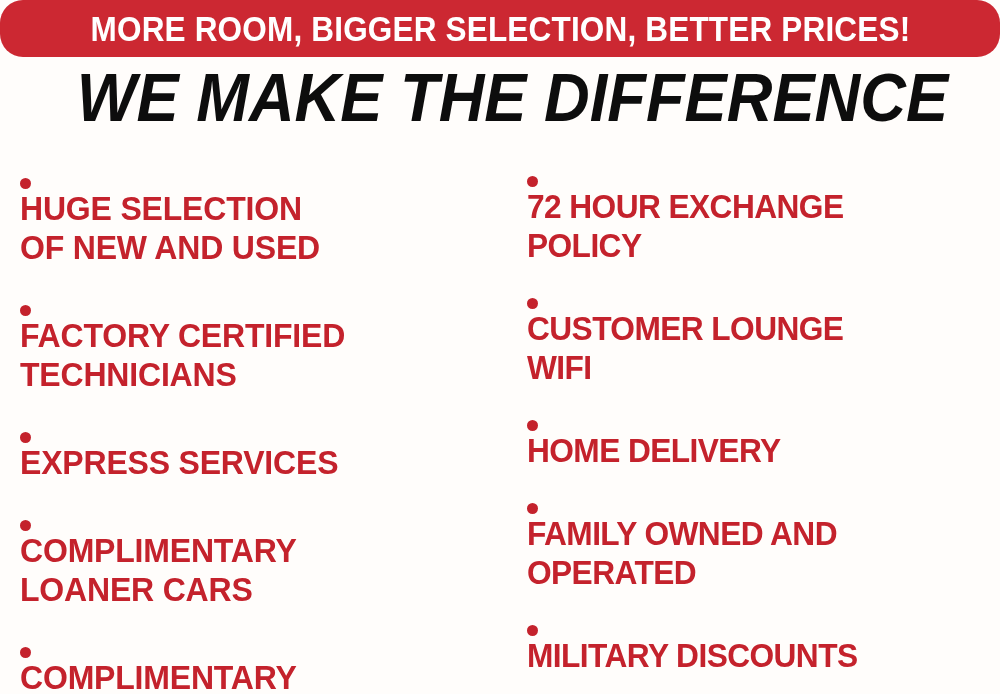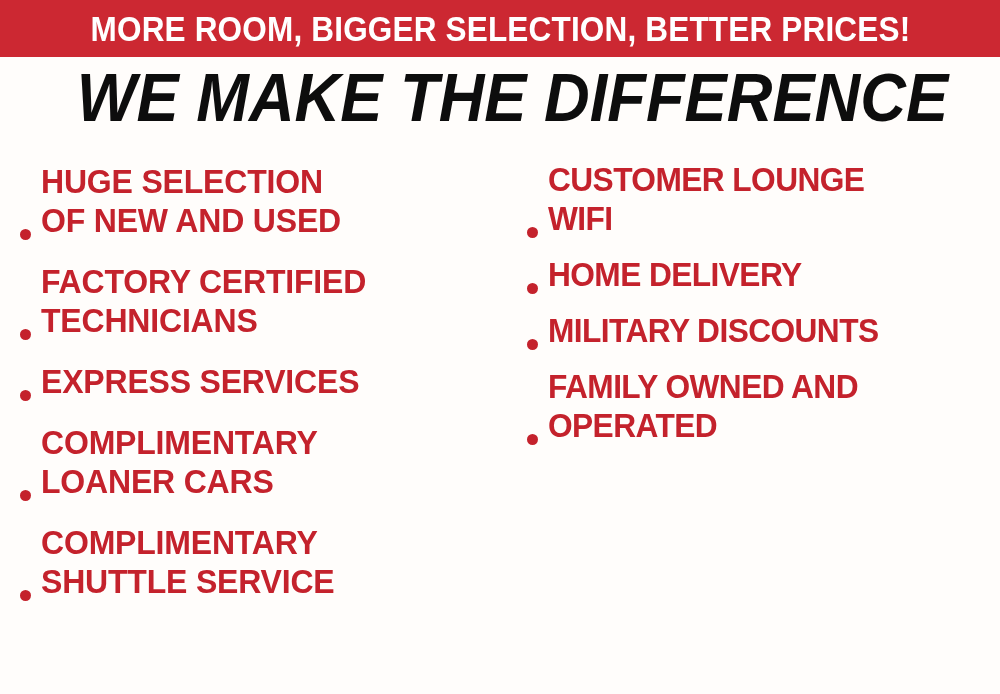--- a/index.html
+++ b/index.html
@@ -28,20 +28,21 @@
   .banner {
     position: absolute;
     left: 0;
     top: 0;
     width: 1000px;
     height: 57px;
     background: #cc2832;
     display: flex;
     align-items: center;
     justify-content: center;
+    border-radius: 23px;
   }
   .banner-text {
     color: #ffffff;
     font-family: "Liberation Sans", sans-serif;
     font-weight: bold;
     font-size: 35px;
     line-height: 35px;
     letter-spacing: 0.2px;
     transform: scaleX(0.90);
     transform-origin: center center;
@@ -93,22 +94,23 @@
     padding-top: 10px;
   }
   .col-right {
     width: 495px;
     padding-left: 22px;
     padding-top: 8px;
   }
 
   .bullet-item {
     display: flex;
-    align-items: flex-end;
+    align-items: flex-start;
     margin-bottom: 22px;
+    flex-direction: column;
   }
   .col-right .bullet-item {
     margin-bottom: 17px;
   }
   .bullet-dot {
     flex: 0 0 auto;
     width: 11px;
     height: 11px;
     border-radius: 50%;
     background: #c4222c;
@@ -175,41 +177,46 @@
       <div class="bullet-item">
         <span class="bullet-dot"></span>
         <span class="bullet-text">COMPLIMENTARY
 SHUTTLE SERVICE</span>
       </div>
 
     </div>
 
     <div class="col col-right">
 
+      <div class="bullet-item">
+        <span class="bullet-dot"></span>
+        <span class="bullet-text">72 HOUR EXCHANGE
+POLICY</span>
+      </div>
 
       <div class="bullet-item">
         <span class="bullet-dot"></span>
         <span class="bullet-text">CUSTOMER LOUNGE
 WIFI</span>
       </div>
 
       <div class="bullet-item">
         <span class="bullet-dot"></span>
         <span class="bullet-text">HOME DELIVERY</span>
       </div>
 
       <div class="bullet-item">
         <span class="bullet-dot"></span>
-        <span class="bullet-text">MILITARY DISCOUNTS</span>
-      </div>
-
-      <div class="bullet-item">
-        <span class="bullet-dot"></span>
         <span class="bullet-text">FAMILY OWNED AND
 OPERATED</span>
       </div>
 
+      <div class="bullet-item">
+        <span class="bullet-dot"></span>
+        <span class="bullet-text">MILITARY DISCOUNTS</span>
+      </div>
+
 
     </div>
 
   </div>
 
 </div>
 
 </body></html>

